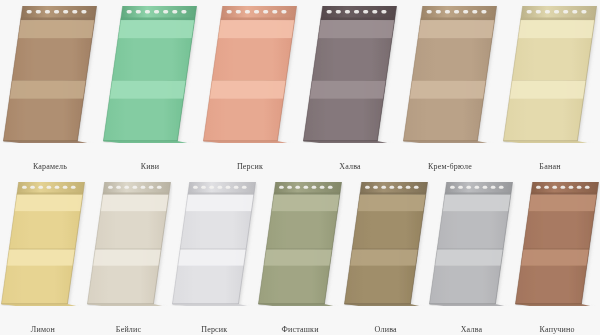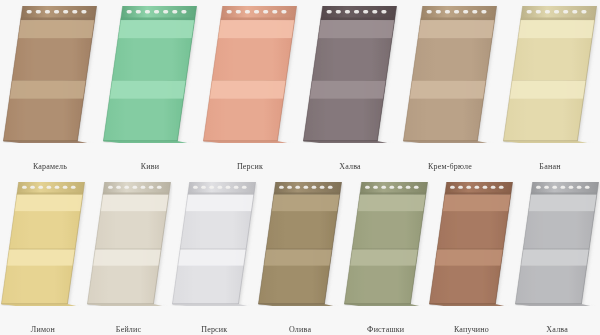--- a/index.html
+++ b/index.html
@@ -640,20 +640,84 @@
     <line x1="83.16" y1="0" x2="66.00" y2="122" stroke="#acacb1" stroke-width="0.9" opacity="0.6"></line>
   </g>
 </svg>
         </div>
         <div class="swatch-label">Персик</div>
       </div>
       <div class="swatch">
         <div class="panel-wrap">
 <svg class="panel-svg" width="87.16" height="126" viewBox="-2 -2 87.16 126">
   <defs>
+    <linearGradient id="g10_0" x1="0" y1="0" x2="1" y2="0">
+      <stop offset="0%" stop-color="#9ba07e"></stop>
+      <stop offset="28%" stop-color="#a8ac8c"></stop>
+      <stop offset="72%" stop-color="#a8ac8c"></stop>
+      <stop offset="100%" stop-color="#8b906f"></stop>
+    </linearGradient>
+    <linearGradient id="g10_1" x1="0" y1="0" x2="1" y2="0">
+      <stop offset="0%" stop-color="#9ba07e"></stop>
+      <stop offset="28%" stop-color="#a8ac8c"></stop>
+      <stop offset="72%" stop-color="#a8ac8c"></stop>
+      <stop offset="100%" stop-color="#8b906f"></stop>
+    </linearGradient>
+    <linearGradient id="s10" x1="0" y1="0" x2="1" y2="0">
+      <stop offset="0%" stop-color="#828768"></stop>
+      <stop offset="35%" stop-color="#a2a686"></stop>
+      <stop offset="100%" stop-color="#828768"></stop>
+    </linearGradient>
+    <filter id="sh10" x="-30%" y="-15%" width="170%" height="140%">
+      <feDropShadow dx="1.2" dy="1.6" stdDeviation="1.4" flood-color="#9a9a9a" flood-opacity="0.30"></feDropShadow>
+    </filter>
+  </defs>
+
+  <g filter="url(#sh10)">
+
+    <polygon points="17.16,0.00 83.16,0.00 81.36,12.81 15.36,12.81" fill="url(#s10)"></polygon>
+    <rect x="20.69" y="3.71" width="4.62" height="3.07" rx="1.54" fill="#f3f2f0" opacity="0.92"></rect>
+              <rect x="28.83" y="3.71" width="4.62" height="3.07" rx="1.54" fill="#f3f2f0" opacity="0.92"></rect>
+              <rect x="36.97" y="3.71" width="4.62" height="3.07" rx="1.54" fill="#f3f2f0" opacity="0.92"></rect>
+              <rect x="45.11" y="3.71" width="4.62" height="3.07" rx="1.54" fill="#f3f2f0" opacity="0.92"></rect>
+              <rect x="53.25" y="3.71" width="4.62" height="3.07" rx="1.54" fill="#f3f2f0" opacity="0.92"></rect>
+              <rect x="61.39" y="3.71" width="4.62" height="3.07" rx="1.54" fill="#f3f2f0" opacity="0.92"></rect>
+              <rect x="69.53" y="3.71" width="4.62" height="3.07" rx="1.54" fill="#f3f2f0" opacity="0.92"></rect>
+
+    <polygon points="15.68,10.50 81.68,10.50 81.36,12.81 15.36,12.81" fill="#828768" opacity="0.75"></polygon>
+
+      <polygon points="15.36,12.81 81.36,12.81 73.68,67.41 7.68,67.41" fill="url(#g10_0)"></polygon>
+
+      <polygon points="15.36,12.81 81.36,12.81 79.05,29.19 13.05,29.19" fill="#b5b89a" opacity="0.95"></polygon>
+
+      <polygon points="13.05,29.19 79.05,29.19 73.68,67.41 7.68,67.41" fill="#9ba07e" opacity="0.55"></polygon>
+
+      <line x1="7.68" y1="67.41" x2="73.68" y2="67.41" stroke="#73785b" stroke-width="1.1" opacity="0.85"></line>
+
+      <polygon points="7.68,67.41 73.68,67.41 66.00,122.00 0.00,122.00" fill="url(#g10_1)"></polygon>
+
+      <polygon points="7.68,67.41 73.68,67.41 71.38,83.78 5.38,83.78" fill="#b5b89a" opacity="0.95"></polygon>
+
+      <polygon points="5.38,83.78 71.38,83.78 66.00,122.00 0.00,122.00" fill="#9ba07e" opacity="0.55"></polygon>
+
+      <line x1="0.00" y1="122.00" x2="66.00" y2="122.00" stroke="#73785b" stroke-width="1.1" opacity="0.85"></line>
+
+    <polygon points="0.00,122.00 66.00,122.00 79.20,125.00 21.12,125.00" fill="#8b906f" opacity="0.9"></polygon>
+
+    <line x1="17.16" y1="0" x2="0.00" y2="122" stroke="#73785b" stroke-width="0.7" opacity="0.55"></line>
+    <line x1="83.16" y1="0" x2="66.00" y2="122" stroke="#73785b" stroke-width="0.9" opacity="0.6"></line>
+  </g>
+</svg>
+        </div>
+        <div class="swatch-label">Фисташки</div>
+      </div>
+      <div class="swatch">
+        <div class="panel-wrap">
+<svg class="panel-svg" width="87.16" height="126" viewBox="-2 -2 87.16 126">
+  <defs>
     <linearGradient id="g11_0" x1="0" y1="0" x2="1" y2="0">
       <stop offset="0%" stop-color="#9a8865"></stop>
       <stop offset="28%" stop-color="#a79572"></stop>
       <stop offset="72%" stop-color="#a79572"></stop>
       <stop offset="100%" stop-color="#8a7957"></stop>
     </linearGradient>
     <linearGradient id="g11_1" x1="0" y1="0" x2="1" y2="0">
       <stop offset="0%" stop-color="#9a8865"></stop>
       <stop offset="28%" stop-color="#a79572"></stop>
       <stop offset="72%" stop-color="#a79572"></stop>
@@ -704,79 +768,79 @@
     <line x1="83.16" y1="0" x2="66.00" y2="122" stroke="#6f614a" stroke-width="0.9" opacity="0.6"></line>
   </g>
 </svg>
         </div>
         <div class="swatch-label">Олива</div>
       </div>
       <div class="swatch">
         <div class="panel-wrap">
 <svg class="panel-svg" width="87.16" height="126" viewBox="-2 -2 87.16 126">
   <defs>
-    <linearGradient id="g10_0" x1="0" y1="0" x2="1" y2="0">
-      <stop offset="0%" stop-color="#9ba07e"></stop>
-      <stop offset="28%" stop-color="#a8ac8c"></stop>
-      <stop offset="72%" stop-color="#a8ac8c"></stop>
-      <stop offset="100%" stop-color="#8b906f"></stop>
-    </linearGradient>
-    <linearGradient id="g10_1" x1="0" y1="0" x2="1" y2="0">
-      <stop offset="0%" stop-color="#9ba07e"></stop>
-      <stop offset="28%" stop-color="#a8ac8c"></stop>
-      <stop offset="72%" stop-color="#a8ac8c"></stop>
-      <stop offset="100%" stop-color="#8b906f"></stop>
-    </linearGradient>
-    <linearGradient id="s10" x1="0" y1="0" x2="1" y2="0">
-      <stop offset="0%" stop-color="#828768"></stop>
-      <stop offset="35%" stop-color="#a2a686"></stop>
-      <stop offset="100%" stop-color="#828768"></stop>
-    </linearGradient>
-    <filter id="sh10" x="-30%" y="-15%" width="170%" height="140%">
-      <feDropShadow dx="1.2" dy="1.6" stdDeviation="1.4" flood-color="#9a9a9a" flood-opacity="0.30"></feDropShadow>
-    </filter>
-  </defs>
-
-  <g filter="url(#sh10)">
-
-    <polygon points="17.16,0.00 83.16,0.00 81.36,12.81 15.36,12.81" fill="url(#s10)"></polygon>
+    <linearGradient id="g12_0" x1="0" y1="0" x2="1" y2="0">
+      <stop offset="0%" stop-color="#b6b7ba"></stop>
+      <stop offset="28%" stop-color="#c2c3c5"></stop>
+      <stop offset="72%" stop-color="#c2c3c5"></stop>
+      <stop offset="100%" stop-color="#a8a9ac"></stop>
+    </linearGradient>
+    <linearGradient id="g12_1" x1="0" y1="0" x2="1" y2="0">
+      <stop offset="0%" stop-color="#b6b7ba"></stop>
+      <stop offset="28%" stop-color="#c2c3c5"></stop>
+      <stop offset="72%" stop-color="#c2c3c5"></stop>
+      <stop offset="100%" stop-color="#a8a9ac"></stop>
+    </linearGradient>
+    <linearGradient id="s12" x1="0" y1="0" x2="1" y2="0">
+      <stop offset="0%" stop-color="#97989b"></stop>
+      <stop offset="35%" stop-color="#bbbcbf"></stop>
+      <stop offset="100%" stop-color="#97989b"></stop>
+    </linearGradient>
+    <filter id="sh12" x="-30%" y="-15%" width="170%" height="140%">
+      <feDropShadow dx="1.2" dy="1.6" stdDeviation="1.4" flood-color="#9a9a9a" flood-opacity="0.30"></feDropShadow>
+    </filter>
+  </defs>
+
+  <g filter="url(#sh12)">
+
+    <polygon points="17.16,0.00 83.16,0.00 81.36,12.81 15.36,12.81" fill="url(#s12)"></polygon>
     <rect x="20.69" y="3.71" width="4.62" height="3.07" rx="1.54" fill="#f3f2f0" opacity="0.92"></rect>
               <rect x="28.83" y="3.71" width="4.62" height="3.07" rx="1.54" fill="#f3f2f0" opacity="0.92"></rect>
               <rect x="36.97" y="3.71" width="4.62" height="3.07" rx="1.54" fill="#f3f2f0" opacity="0.92"></rect>
               <rect x="45.11" y="3.71" width="4.62" height="3.07" rx="1.54" fill="#f3f2f0" opacity="0.92"></rect>
               <rect x="53.25" y="3.71" width="4.62" height="3.07" rx="1.54" fill="#f3f2f0" opacity="0.92"></rect>
               <rect x="61.39" y="3.71" width="4.62" height="3.07" rx="1.54" fill="#f3f2f0" opacity="0.92"></rect>
               <rect x="69.53" y="3.71" width="4.62" height="3.07" rx="1.54" fill="#f3f2f0" opacity="0.92"></rect>
 
-    <polygon points="15.68,10.50 81.68,10.50 81.36,12.81 15.36,12.81" fill="#828768" opacity="0.75"></polygon>
-
-      <polygon points="15.36,12.81 81.36,12.81 73.68,67.41 7.68,67.41" fill="url(#g10_0)"></polygon>
-
-      <polygon points="15.36,12.81 81.36,12.81 79.05,29.19 13.05,29.19" fill="#b5b89a" opacity="0.95"></polygon>
-
-      <polygon points="13.05,29.19 79.05,29.19 73.68,67.41 7.68,67.41" fill="#9ba07e" opacity="0.55"></polygon>
-
-      <line x1="7.68" y1="67.41" x2="73.68" y2="67.41" stroke="#73785b" stroke-width="1.1" opacity="0.85"></line>
-
-      <polygon points="7.68,67.41 73.68,67.41 66.00,122.00 0.00,122.00" fill="url(#g10_1)"></polygon>
-
-      <polygon points="7.68,67.41 73.68,67.41 71.38,83.78 5.38,83.78" fill="#b5b89a" opacity="0.95"></polygon>
-
-      <polygon points="5.38,83.78 71.38,83.78 66.00,122.00 0.00,122.00" fill="#9ba07e" opacity="0.55"></polygon>
-
-      <line x1="0.00" y1="122.00" x2="66.00" y2="122.00" stroke="#73785b" stroke-width="1.1" opacity="0.85"></line>
-
-    <polygon points="0.00,122.00 66.00,122.00 79.20,125.00 21.12,125.00" fill="#8b906f" opacity="0.9"></polygon>
-
-    <line x1="17.16" y1="0" x2="0.00" y2="122" stroke="#73785b" stroke-width="0.7" opacity="0.55"></line>
-    <line x1="83.16" y1="0" x2="66.00" y2="122" stroke="#73785b" stroke-width="0.9" opacity="0.6"></line>
-  </g>
-</svg>
-        </div>
-        <div class="swatch-label">Фисташки</div>
+    <polygon points="15.68,10.50 81.68,10.50 81.36,12.81 15.36,12.81" fill="#97989b" opacity="0.75"></polygon>
+
+      <polygon points="15.36,12.81 81.36,12.81 73.68,67.41 7.68,67.41" fill="url(#g12_0)"></polygon>
+
+      <polygon points="15.36,12.81 81.36,12.81 79.05,29.19 13.05,29.19" fill="#cfd0d2" opacity="0.95"></polygon>
+
+      <polygon points="13.05,29.19 79.05,29.19 73.68,67.41 7.68,67.41" fill="#b6b7ba" opacity="0.55"></polygon>
+
+      <line x1="7.68" y1="67.41" x2="73.68" y2="67.41" stroke="#88898c" stroke-width="1.1" opacity="0.85"></line>
+
+      <polygon points="7.68,67.41 73.68,67.41 66.00,122.00 0.00,122.00" fill="url(#g12_1)"></polygon>
+
+      <polygon points="7.68,67.41 73.68,67.41 71.38,83.78 5.38,83.78" fill="#cfd0d2" opacity="0.95"></polygon>
+
+      <polygon points="5.38,83.78 71.38,83.78 66.00,122.00 0.00,122.00" fill="#b6b7ba" opacity="0.55"></polygon>
+
+      <line x1="0.00" y1="122.00" x2="66.00" y2="122.00" stroke="#88898c" stroke-width="1.1" opacity="0.85"></line>
+
+    <polygon points="0.00,122.00 66.00,122.00 79.20,125.00 21.12,125.00" fill="#a8a9ac" opacity="0.9"></polygon>
+
+    <line x1="17.16" y1="0" x2="0.00" y2="122" stroke="#88898c" stroke-width="0.7" opacity="0.55"></line>
+    <line x1="83.16" y1="0" x2="66.00" y2="122" stroke="#88898c" stroke-width="0.9" opacity="0.6"></line>
+  </g>
+</svg>
+        </div>
+        <div class="swatch-label">Халва</div>
       </div>
       <div class="swatch">
         <div class="panel-wrap">
 <svg class="panel-svg" width="87.16" height="126" viewBox="-2 -2 87.16 126">
   <defs>
     <linearGradient id="g13_0" x1="0" y1="0" x2="1" y2="0">
       <stop offset="0%" stop-color="#a3755c"></stop>
       <stop offset="28%" stop-color="#b08168"></stop>
       <stop offset="72%" stop-color="#b08168"></stop>
       <stop offset="100%" stop-color="#94684f"></stop>
@@ -828,78 +892,14 @@
 
     <polygon points="0.00,122.00 66.00,122.00 79.20,125.00 21.12,125.00" fill="#94684f" opacity="0.9"></polygon>
 
     <line x1="17.16" y1="0" x2="0.00" y2="122" stroke="#77533f" stroke-width="0.7" opacity="0.55"></line>
     <line x1="83.16" y1="0" x2="66.00" y2="122" stroke="#77533f" stroke-width="0.9" opacity="0.6"></line>
   </g>
 </svg>
         </div>
         <div class="swatch-label">Капучино</div>
       </div>
-      <div class="swatch">
-        <div class="panel-wrap">
-<svg class="panel-svg" width="87.16" height="126" viewBox="-2 -2 87.16 126">
-  <defs>
-    <linearGradient id="g12_0" x1="0" y1="0" x2="1" y2="0">
-      <stop offset="0%" stop-color="#b6b7ba"></stop>
-      <stop offset="28%" stop-color="#c2c3c5"></stop>
-      <stop offset="72%" stop-color="#c2c3c5"></stop>
-      <stop offset="100%" stop-color="#a8a9ac"></stop>
-    </linearGradient>
-    <linearGradient id="g12_1" x1="0" y1="0" x2="1" y2="0">
-      <stop offset="0%" stop-color="#b6b7ba"></stop>
-      <stop offset="28%" stop-color="#c2c3c5"></stop>
-      <stop offset="72%" stop-color="#c2c3c5"></stop>
-      <stop offset="100%" stop-color="#a8a9ac"></stop>
-    </linearGradient>
-    <linearGradient id="s12" x1="0" y1="0" x2="1" y2="0">
-      <stop offset="0%" stop-color="#97989b"></stop>
-      <stop offset="35%" stop-color="#bbbcbf"></stop>
-      <stop offset="100%" stop-color="#97989b"></stop>
-    </linearGradient>
-    <filter id="sh12" x="-30%" y="-15%" width="170%" height="140%">
-      <feDropShadow dx="1.2" dy="1.6" stdDeviation="1.4" flood-color="#9a9a9a" flood-opacity="0.30"></feDropShadow>
-    </filter>
-  </defs>
-
-  <g filter="url(#sh12)">
-
-    <polygon points="17.16,0.00 83.16,0.00 81.36,12.81 15.36,12.81" fill="url(#s12)"></polygon>
-    <rect x="20.69" y="3.71" width="4.62" height="3.07" rx="1.54" fill="#f3f2f0" opacity="0.92"></rect>
-              <rect x="28.83" y="3.71" width="4.62" height="3.07" rx="1.54" fill="#f3f2f0" opacity="0.92"></rect>
-              <rect x="36.97" y="3.71" width="4.62" height="3.07" rx="1.54" fill="#f3f2f0" opacity="0.92"></rect>
-              <rect x="45.11" y="3.71" width="4.62" height="3.07" rx="1.54" fill="#f3f2f0" opacity="0.92"></rect>
-              <rect x="53.25" y="3.71" width="4.62" height="3.07" rx="1.54" fill="#f3f2f0" opacity="0.92"></rect>
-              <rect x="61.39" y="3.71" width="4.62" height="3.07" rx="1.54" fill="#f3f2f0" opacity="0.92"></rect>
-              <rect x="69.53" y="3.71" width="4.62" height="3.07" rx="1.54" fill="#f3f2f0" opacity="0.92"></rect>
-
-    <polygon points="15.68,10.50 81.68,10.50 81.36,12.81 15.36,12.81" fill="#97989b" opacity="0.75"></polygon>
-
-      <polygon points="15.36,12.81 81.36,12.81 73.68,67.41 7.68,67.41" fill="url(#g12_0)"></polygon>
-
-      <polygon points="15.36,12.81 81.36,12.81 79.05,29.19 13.05,29.19" fill="#cfd0d2" opacity="0.95"></polygon>
-
-      <polygon points="13.05,29.19 79.05,29.19 73.68,67.41 7.68,67.41" fill="#b6b7ba" opacity="0.55"></polygon>
-
-      <line x1="7.68" y1="67.41" x2="73.68" y2="67.41" stroke="#88898c" stroke-width="1.1" opacity="0.85"></line>
-
-      <polygon points="7.68,67.41 73.68,67.41 66.00,122.00 0.00,122.00" fill="url(#g12_1)"></polygon>
-
-      <polygon points="7.68,67.41 73.68,67.41 71.38,83.78 5.38,83.78" fill="#cfd0d2" opacity="0.95"></polygon>
-
-      <polygon points="5.38,83.78 71.38,83.78 66.00,122.00 0.00,122.00" fill="#b6b7ba" opacity="0.55"></polygon>
-
-      <line x1="0.00" y1="122.00" x2="66.00" y2="122.00" stroke="#88898c" stroke-width="1.1" opacity="0.85"></line>
-
-    <polygon points="0.00,122.00 66.00,122.00 79.20,125.00 21.12,125.00" fill="#a8a9ac" opacity="0.9"></polygon>
-
-    <line x1="17.16" y1="0" x2="0.00" y2="122" stroke="#88898c" stroke-width="0.7" opacity="0.55"></line>
-    <line x1="83.16" y1="0" x2="66.00" y2="122" stroke="#88898c" stroke-width="0.9" opacity="0.6"></line>
-  </g>
-</svg>
-        </div>
-        <div class="swatch-label">Халва</div>
-      </div>
     </div>
 </div>
 
 </body></html>

